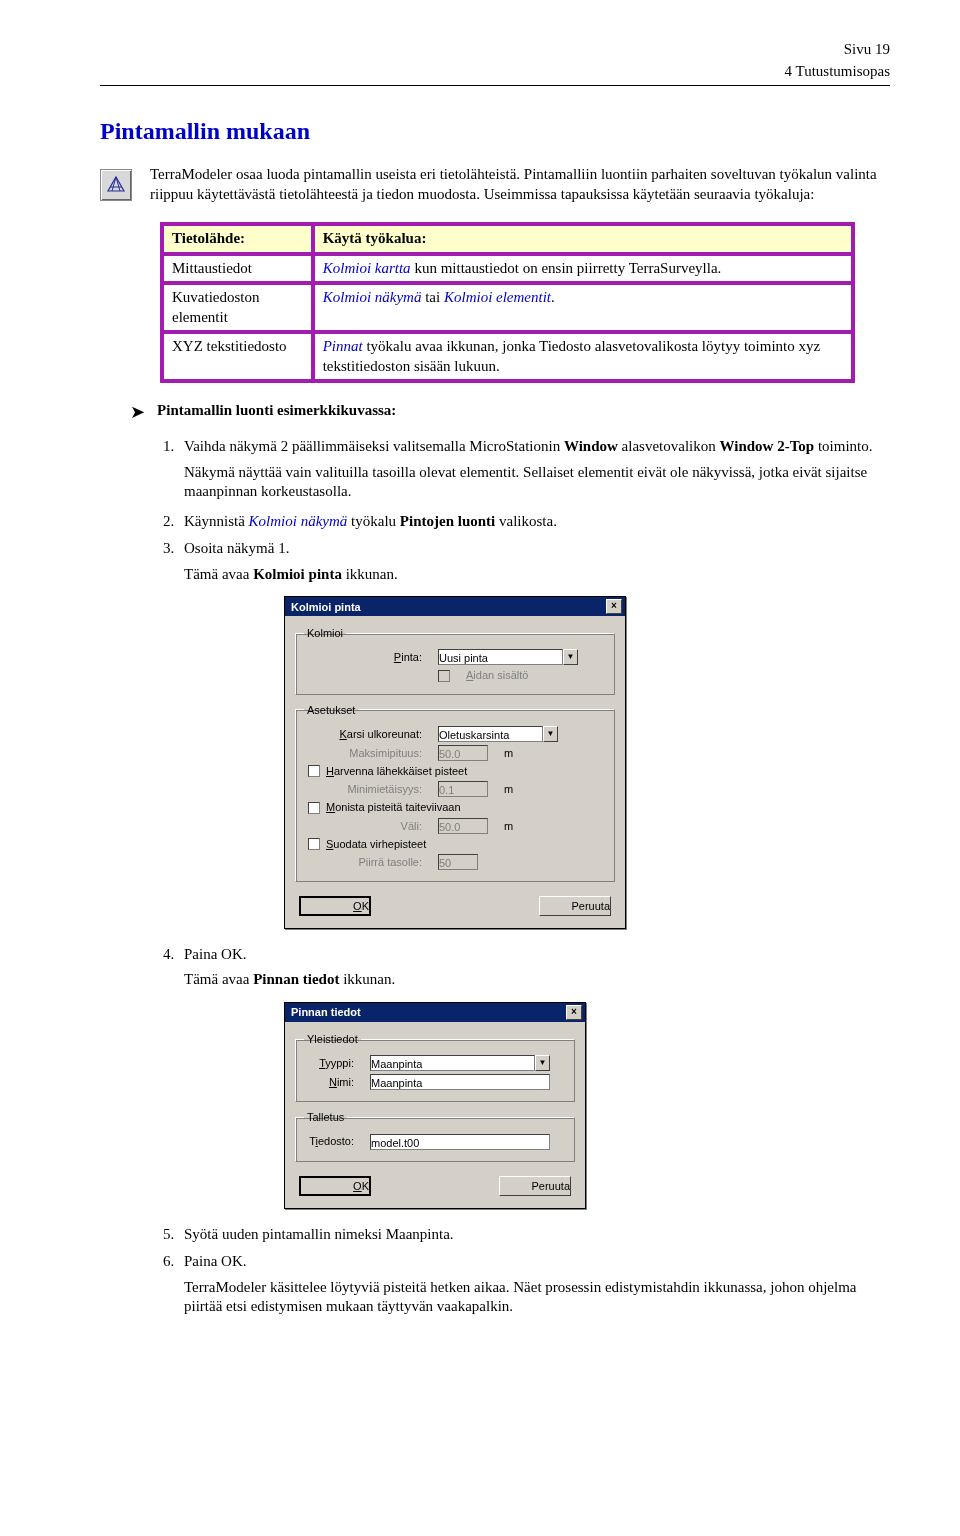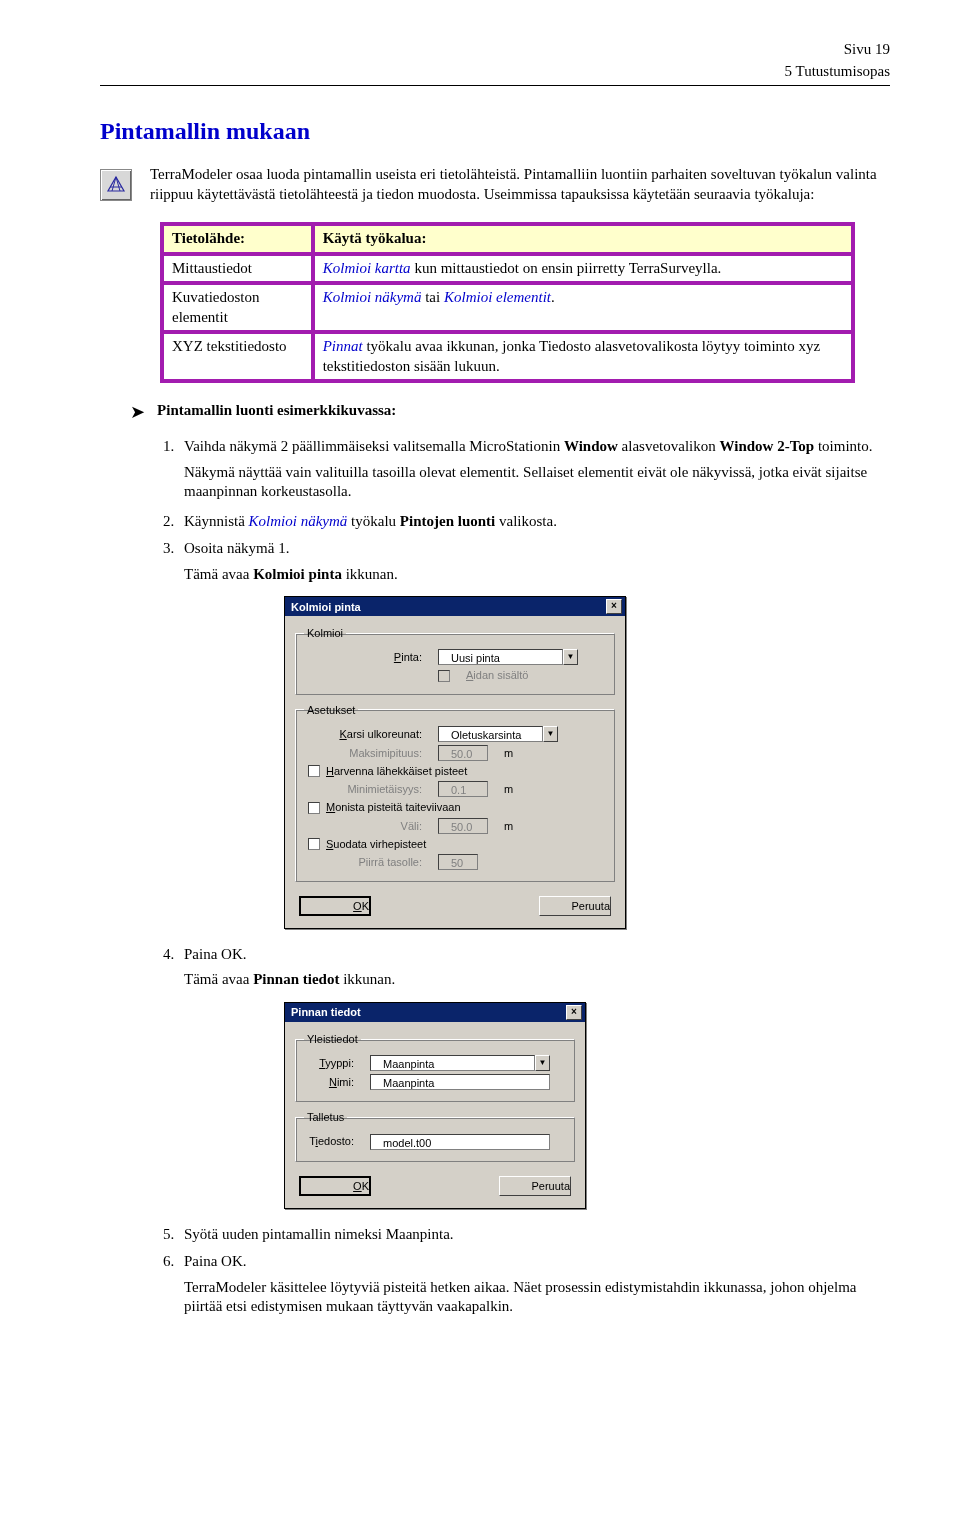--- a/index.html
+++ b/index.html
@@ -144,21 +144,21 @@
     font-size: 11px;
   }
   .frow .lbl.narrow { width: 50px; }
   .frow .unit { width: 18px; font-size: 11px; }
   .field {
     background: #fff;
     border: 1px solid #808080;
     border-top-color: #404040;
     border-left-color: #404040;
     height: 16px;
-    padding: 0 12px;
+    padding: 0 0;
     font-size: 11px;
     line-height: 16px;
     box-sizing: border-box;
   }
   .field.disabled {
     background: #d4d0c8;
     color: #808080;
   }
   .dropdown {
     display: flex;
@@ -214,21 +214,21 @@
   .wbtn.default {
     border: 2px solid #000;
     line-height: 16px;
   }
   .u { text-decoration: underline; }
 </style>
 </head>
 <body>
 
 <div class="header-right">Sivu 19</div>
-<div class="header-right">5 Tutustumisopas</div>
+<div class="header-right">4 Tutustumisopas</div>
 <hr class="top-rule">
 
 <h1 class="section-title">Pintamallin mukaan</h1>
 
 <div class="intro-row">
   <div class="tool-icon">
     <svg viewBox="0 0 20 20">
       <polygon points="10,2 18,16 2,16" fill="none" stroke="#2a2aa0" stroke-width="1.2"></polygon>
       <line x1="10" y1="2" x2="6" y2="16" stroke="#2a2aa0" stroke-width="1"></line>
       <line x1="10" y1="2" x2="14" y2="16" stroke="#2a2aa0" stroke-width="1"></line>

